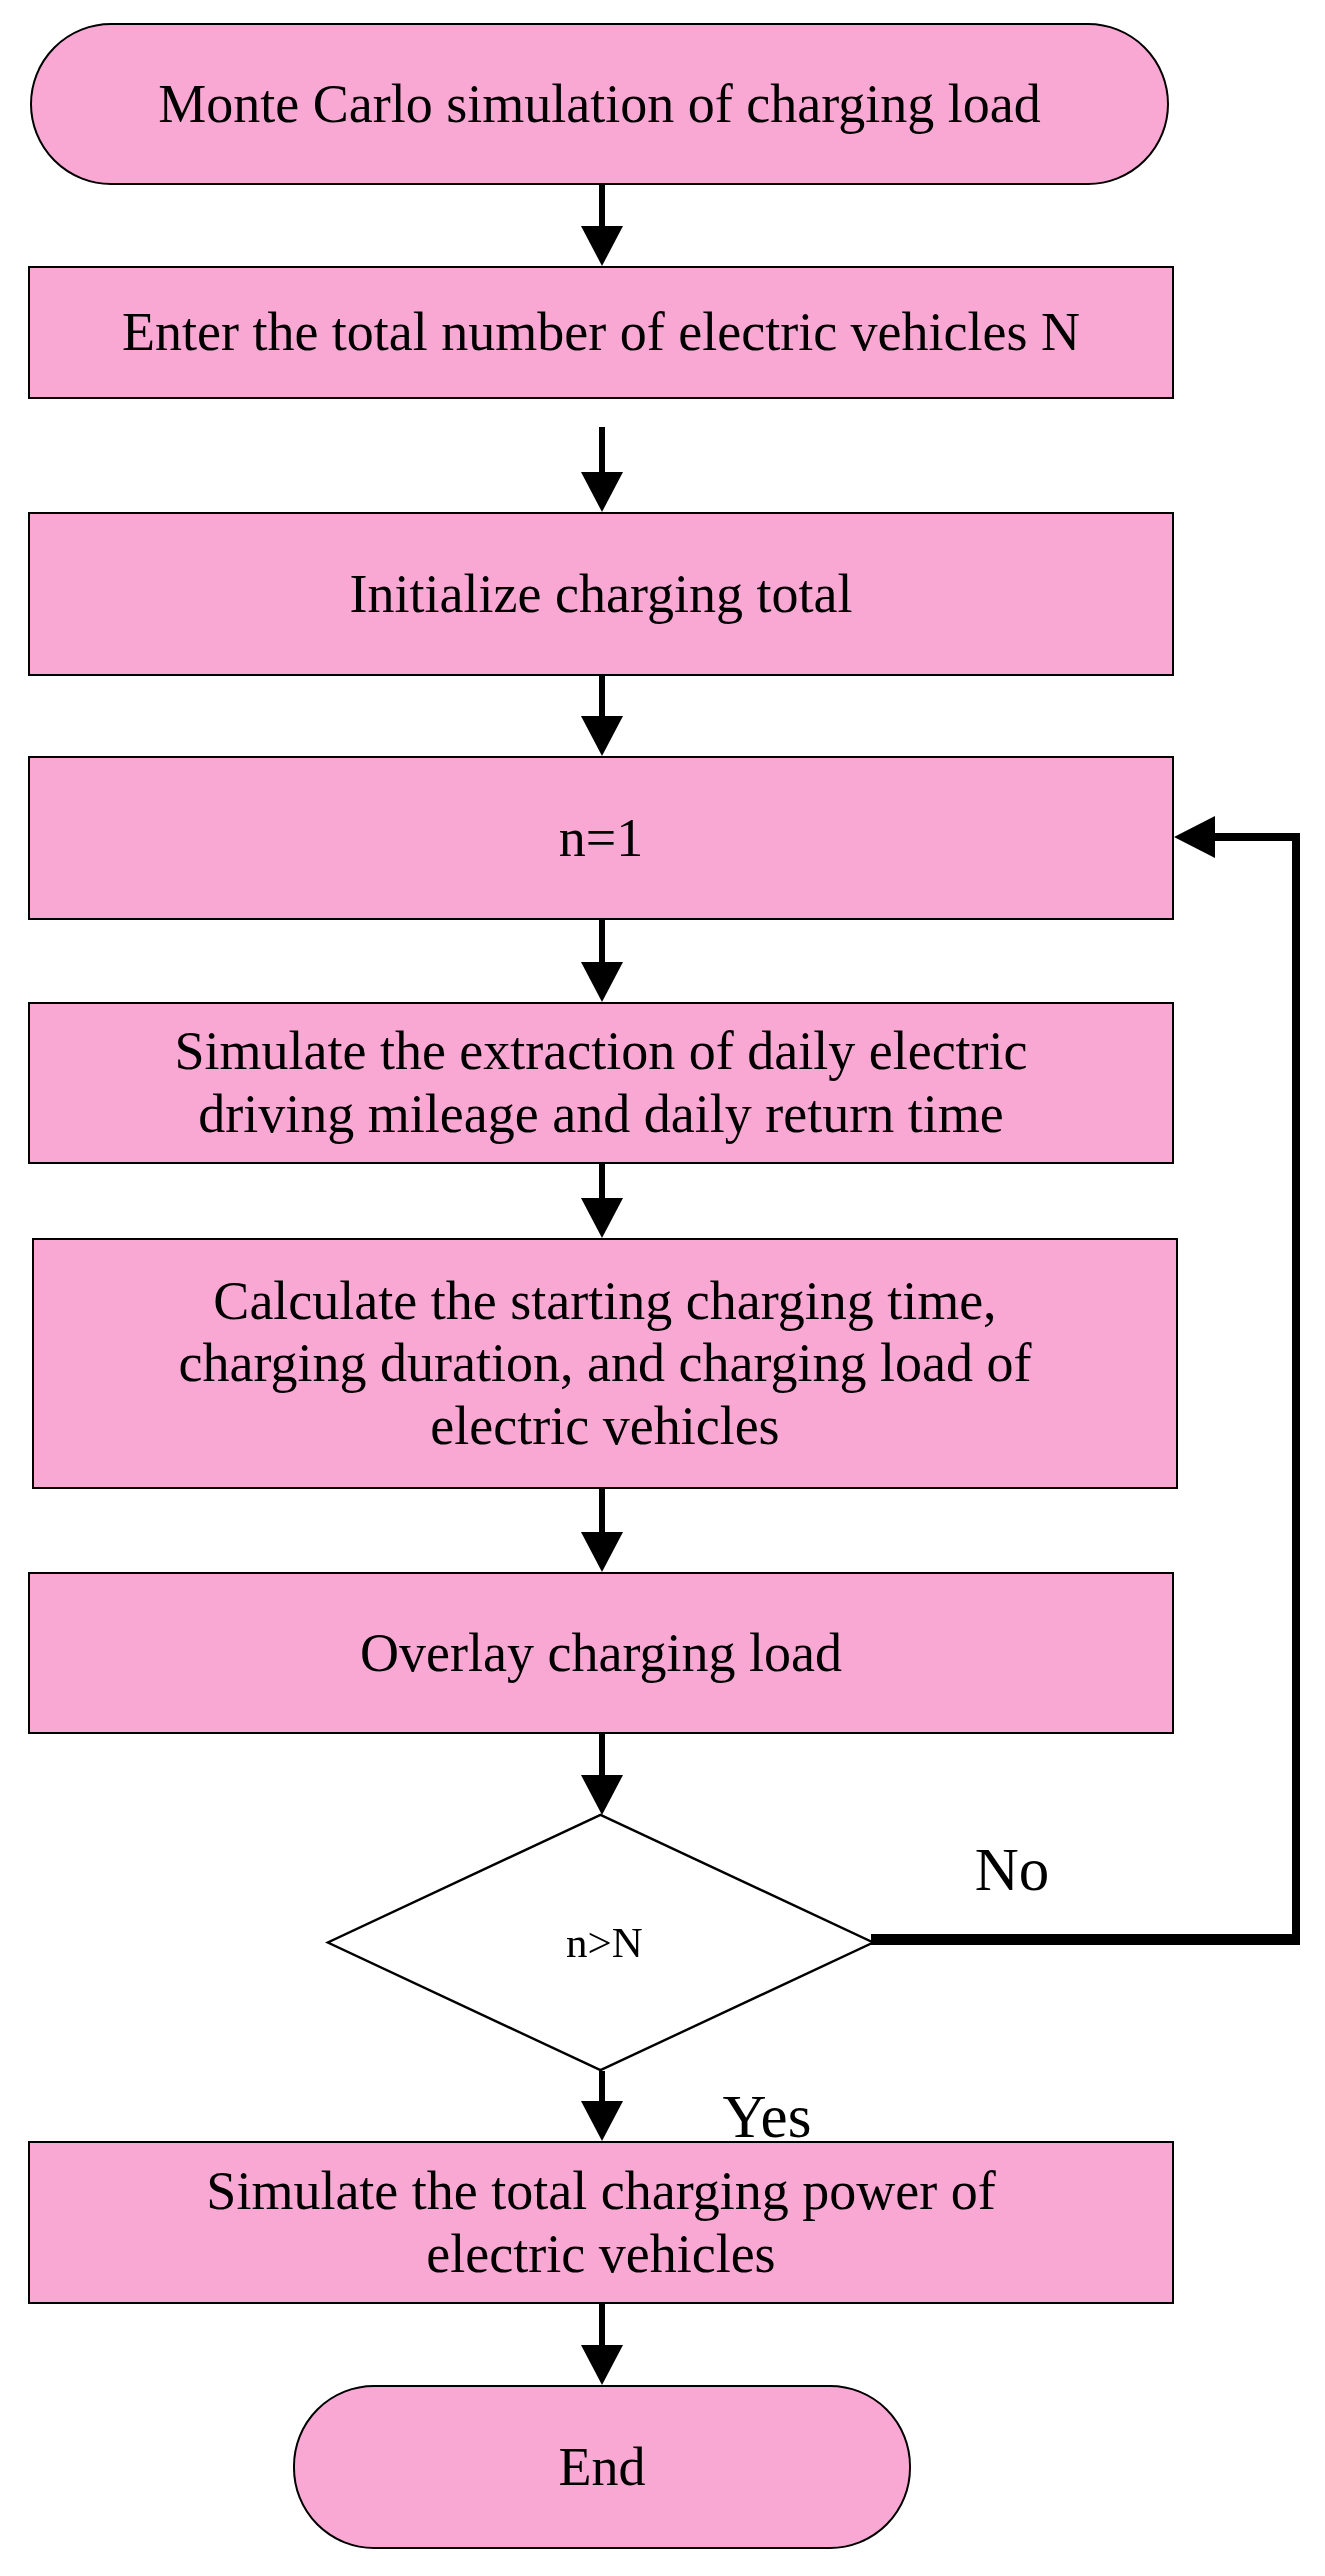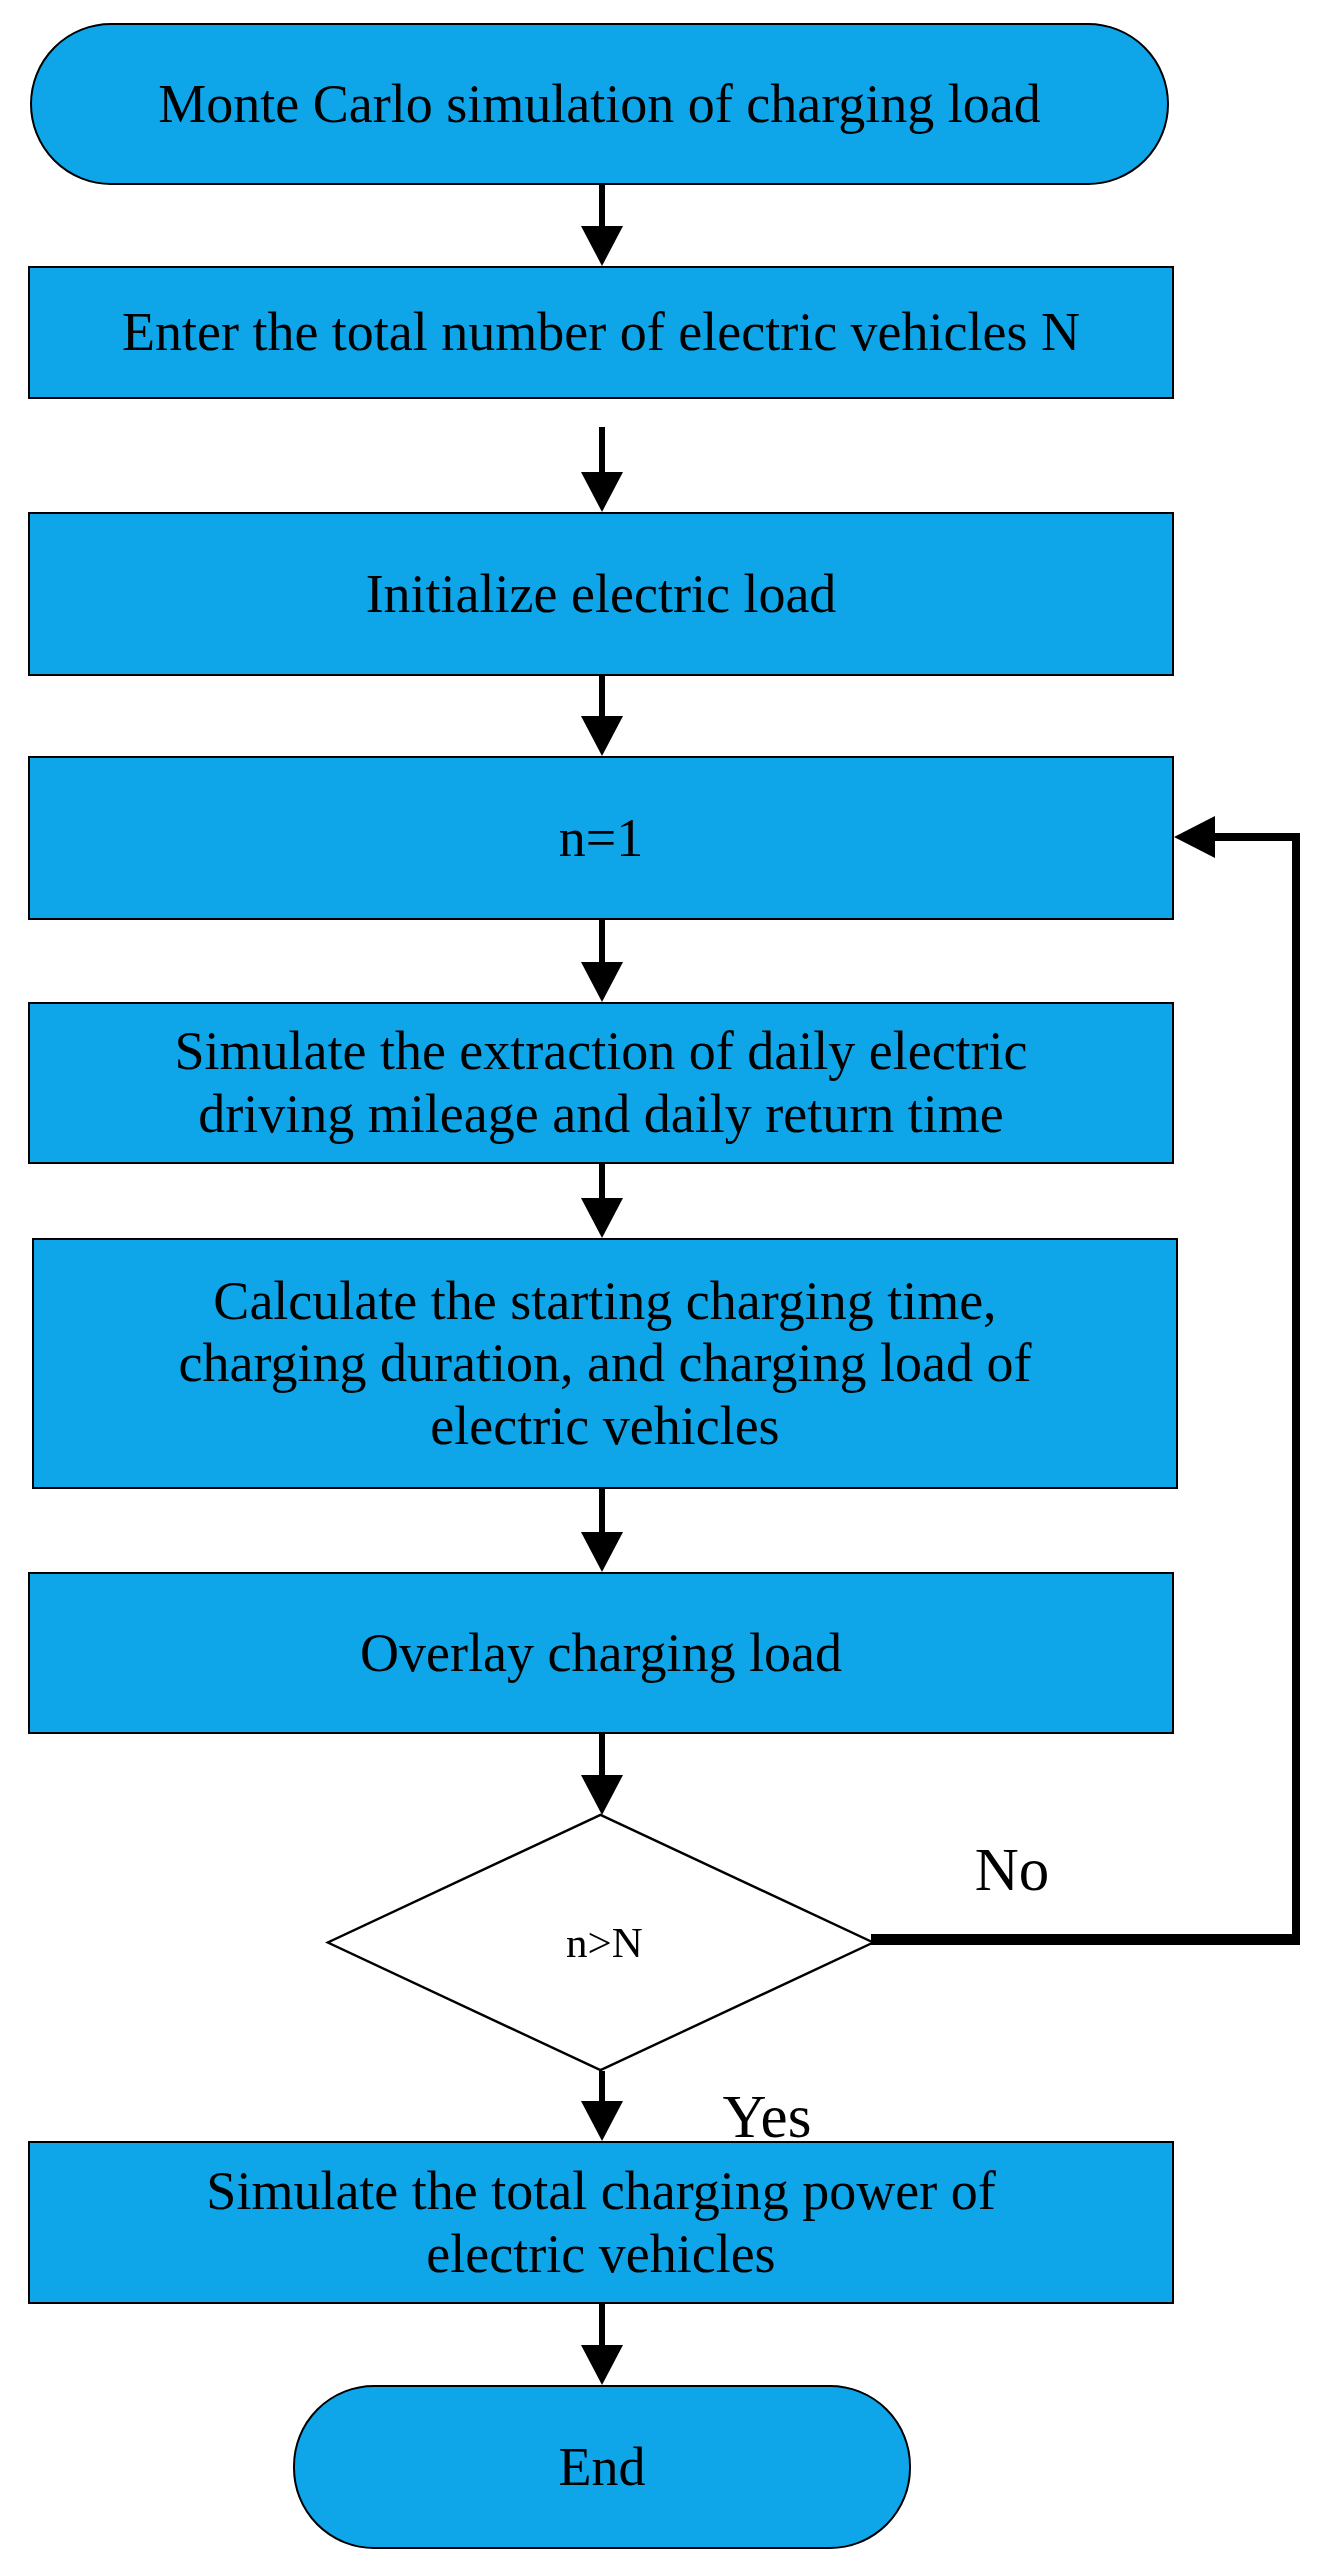--- a/index.html
+++ b/index.html
@@ -1,21 +1,21 @@
 <!DOCTYPE html>
 <html style="font-size:11px"><head>
 <meta charset="utf-8">
 <style>
   html,body{margin:0;padding:0;background:#ffffff;}
   .canvas{
     position:relative;width:1326px;height:2576px;background:#ffffff;
     font-family:"Liberation Serif","DejaVu Serif",serif;color:#000000;overflow:hidden;
   }
   .node{
-    position:absolute;box-sizing:border-box;border:2.8px solid #000000;background:#0ea5e9;
+    position:absolute;box-sizing:border-box;border:2.8px solid #000000;background:#f9a8d4;
     display:flex;align-items:center;justify-content:center;text-align:center;
     font-size:54px;line-height:1.16;
   }
   .node .lbl{white-space:pre-line;padding:0 19.3px;}
   .terminator{border-radius:81px;}
   .stem{position:absolute;left:599px;width:5.5px;background:#000000;}
   .head-down{
     position:absolute;left:581px;width:0;height:0;
     border-left:21px solid transparent;border-right:21px solid transparent;
     border-top:40px solid #000000;
@@ -46,21 +46,21 @@
   <div class="head-down" style="top:226px;"></div>
 
   <div class="node" style="left:28px;top:266px;width:1146px;height:133px;">
     <span class="lbl">Enter the total number of electric vehicles N</span>
   </div>
 
   <div class="stem" style="top:427px;height:47px;"></div>
   <div class="head-down" style="top:472px;"></div>
 
   <div class="node" style="left:28px;top:512px;width:1146px;height:164px;">
-    <span class="lbl">Initialize electric load</span>
+    <span class="lbl">Initialize charging total</span>
   </div>
 
   <div class="stem" style="top:675px;height:43px;"></div>
   <div class="head-down" style="top:716px;"></div>
 
   <div class="node" style="left:28px;top:756px;width:1146px;height:164px;">
     <span class="lbl">n=1</span>
   </div>
 
   <div class="stem" style="top:920px;height:44px;"></div>

